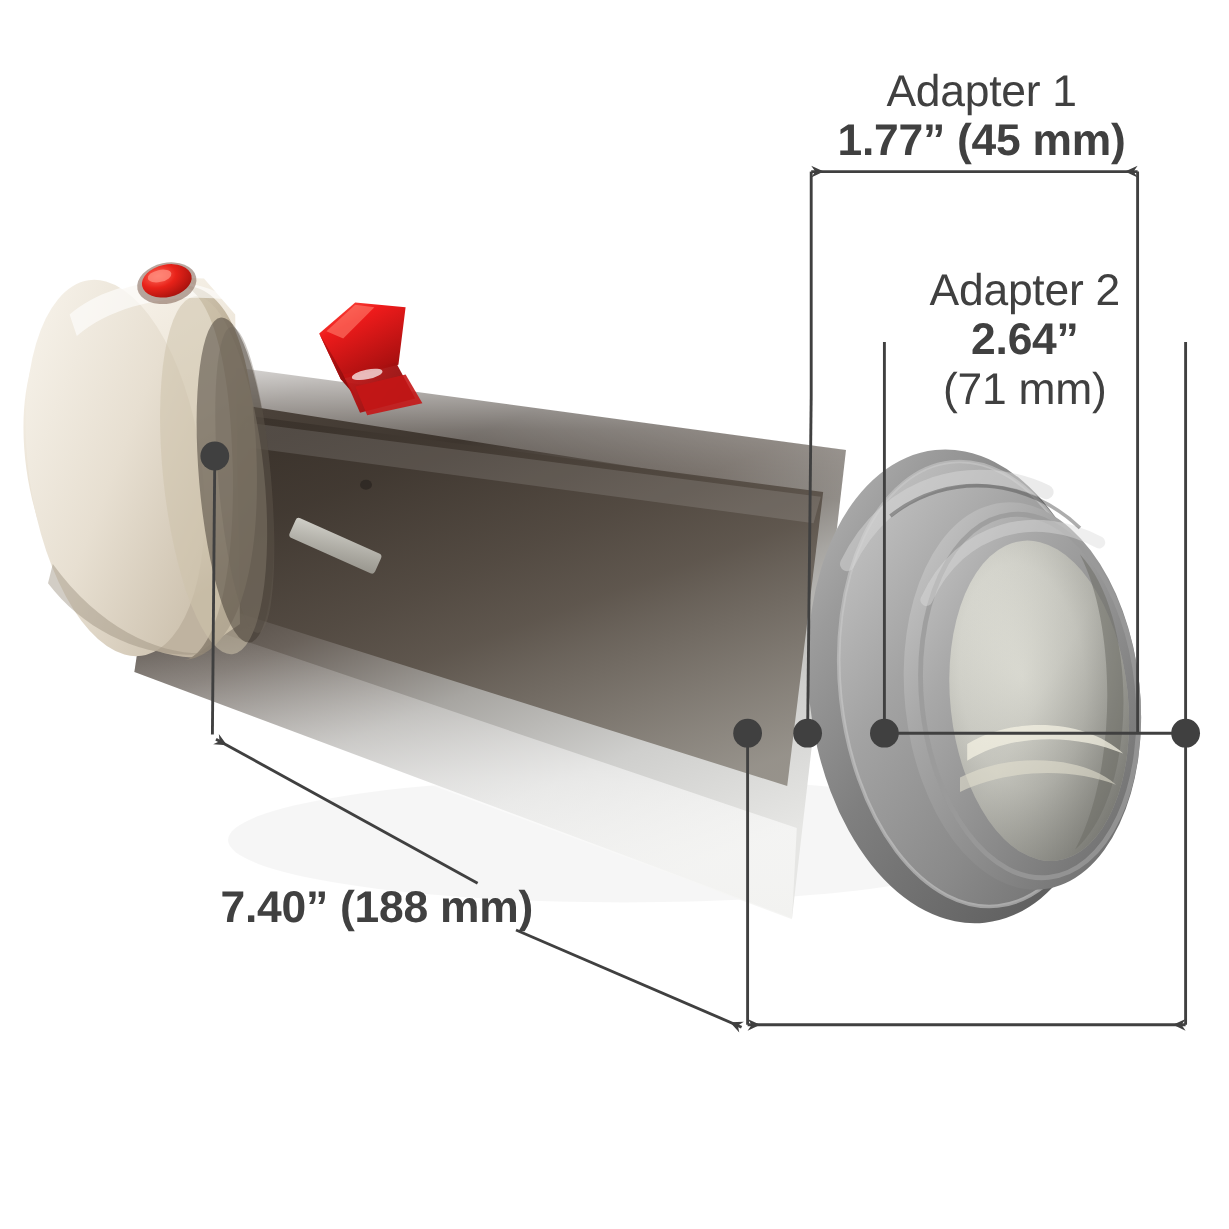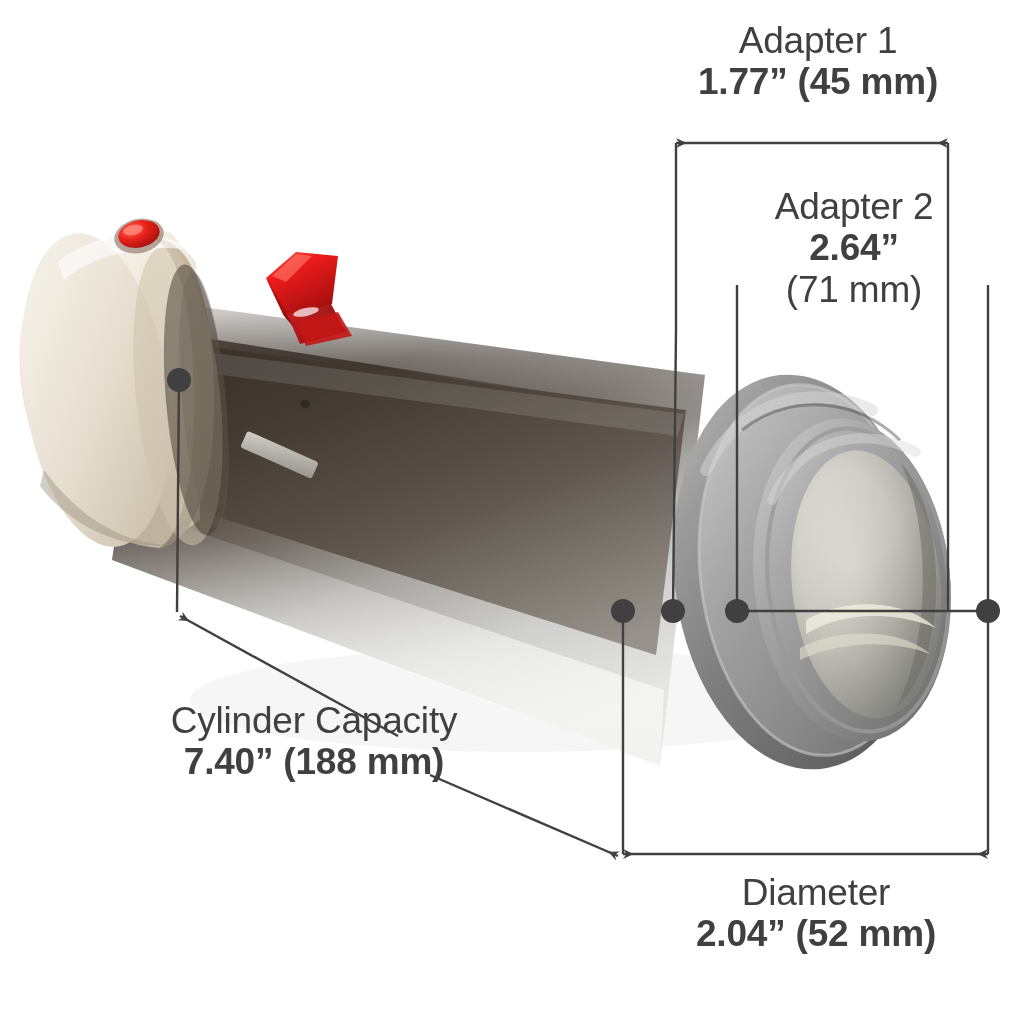--- a/index.html
+++ b/index.html
@@ -27,20 +27,21 @@
     height: 1024px;
   }
   .dim-label {
     position: absolute;
     text-align: center;
     color: #404040;
     font-family: "Liberation Sans", sans-serif;
     line-height: 1.12;
     white-space: nowrap;
     letter-spacing: -0.2px;
+    margin-top: 35px;
   }
   .dim-label .l1 { display: block; font-size: 37px; }
   .dim-label .l2 { display: block; font-size: 37px; font-weight: bold; }
   .dim-label .l3 { display: block; font-size: 37px; }
 
   #label-adapter1 { left: 648px; top: 20px;  width: 340px; }
   #label-adapter2 { left: 736px; top: 186px; width: 236px; }
   #label-capacity { left: 104px; top: 700px; width: 420px; }
   #label-diameter { left: 616px; top: 872px; width: 400px; }
 </style>
@@ -296,22 +297,17 @@
     <span class="l2">1.77” (45 mm)</span>
   </div>
 
   <div class="dim-label" id="label-adapter2">
     <span class="l1">Adapter 2</span>
     <span class="l2">2.64”</span>
     <span class="l3">(71 mm)</span>
   </div>
 
   <div class="dim-label" id="label-capacity">
-    <span class="l1">Cylinder Capacity</span>
     <span class="l2">7.40” (188 mm)</span>
   </div>
 
-  <div class="dim-label" id="label-diameter">
-    <span class="l1">Diameter</span>
-    <span class="l2">2.04” (52 mm)</span>
-  </div>
 
 </div>
 
 </body></html>

